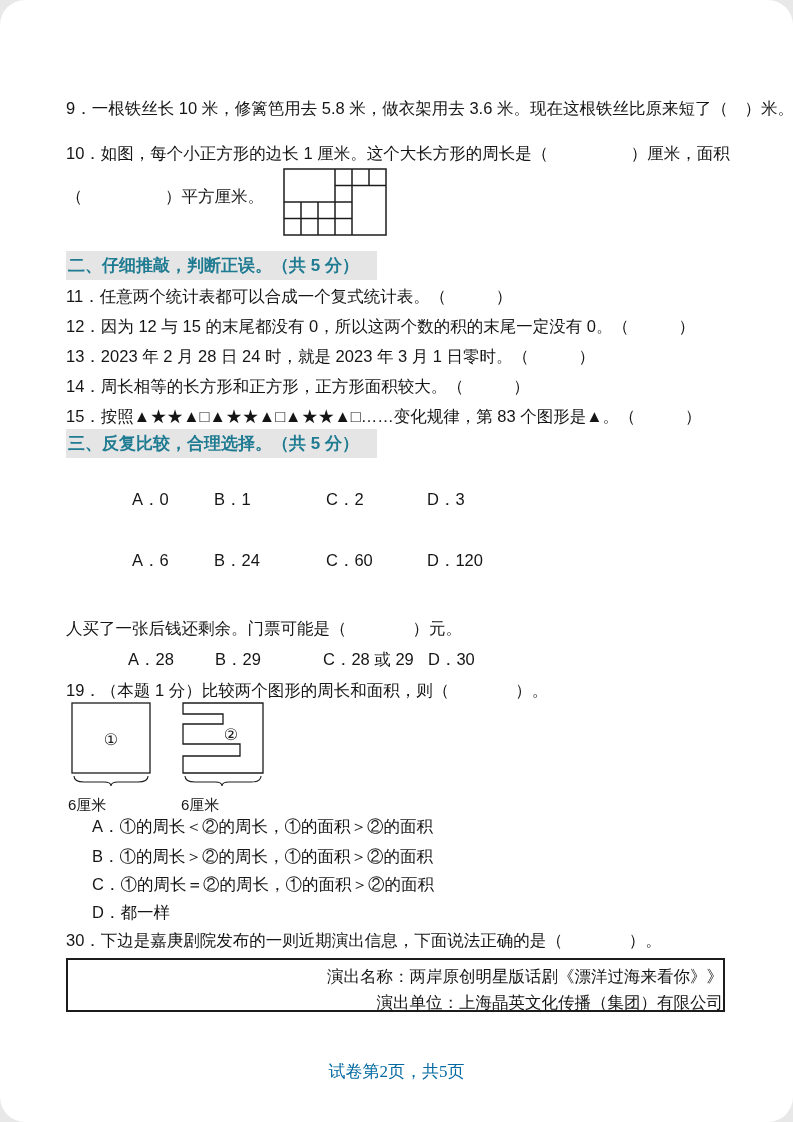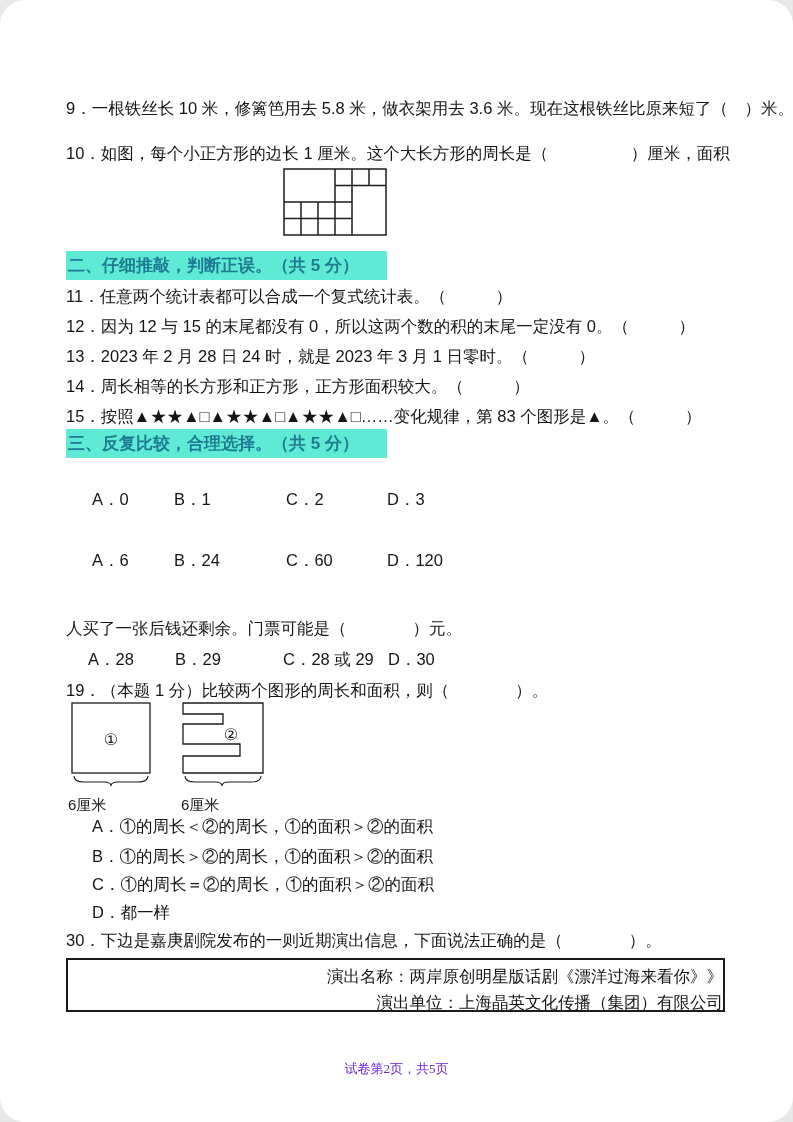--- a/index.html
+++ b/index.html
@@ -3,53 +3,54 @@
 <meta charset="utf-8">
 <style>
   html,body{margin:0;padding:0;background:#e8e8e8;}
   .page{
     position:relative;width:793px;height:1122px;margin:0 auto;background:#ffffff;
     font-family:"Liberation Sans", sans-serif;color:#151515;overflow:hidden;border-radius:25px;
   }
   .line{position:absolute;left:66px;font-size:16.5px;line-height:22px;white-space:nowrap;}
   .sec-header{
     position:absolute;left:66px;display:inline-block;
-    background:#5eead4;color:#1e7b91;font-weight:700;font-size:17px;
-    padding:3px 28px 3px 2px;white-space:nowrap;
+    background:#e5e5e5;color:#1e7b91;font-weight:700;font-size:17px;
+    padding:3px 18px 3px 2px;white-space:nowrap;
   }
   .opt-row{position:absolute;left:92px;font-size:16.5px;white-space:nowrap;}
-  .opt-row .o1{display:inline-block;width:82px;}
+  .opt-row .o1{display:inline-block;width:82px;margin-left:40px;}
   .opt-row .o2{display:inline-block;width:112px;}
   .opt-row .o3{display:inline-block;width:101px;}
   .opt-row.r18{left:88px;}
   .opt-row.r18 .o1{width:87px;}
   .opt-row.r18 .o2{width:108px;}
   .opt-row.r18 .o3{width:105px;}
   .fig{position:absolute;}
   .fig svg{display:block;}
   .fig-caption{font-size:15px;text-align:left;margin-top:7px;}
   .notice-box{
     position:absolute;left:66px;top:958px;width:659px;height:54px;
     border:2px solid #1c1c1c;text-align:right;font-size:16.5px;line-height:26px;
     padding-top:3px;box-sizing:border-box;
   }
   .footer{
     position:absolute;left:0;top:1060px;width:100%;text-align:center;
-    font-family:"Liberation Serif", serif;font-size:13px;color:#6d28d9;
+    font-family:"Liberation Serif", serif;font-size:17px;color:#0369a1;
   }
   svg line, svg rect, svg path, svg polygon{stroke:#1c1c1c;fill:none;}
   svg text{fill:#1c1c1c;stroke:none;font-family:"Liberation Sans", sans-serif;}
 </style>
 </head>
 <body>
 
 <div class="page">
 
   <div class="line" style="top:97px">9．一根铁丝长 10 米，修篱笆用去 5.8 米，做衣架用去 3.6 米。现在这根铁丝比原来短了（　）米。</div>
   <div class="line" style="top:142px">10．如图，每个小正方形的边长 1 厘米。这个大长方形的周长是（　　　　　）厘米，面积</div>
+  <div class="line" style="top:185px">（　　　　　）平方厘米。</div>
 
   <div class="fig" style="left:283px;top:168px">
     <svg width="104" height="68" viewBox="0 0 104 68">
       <rect x="1" y="1" width="102" height="66" stroke-width="1.5"></rect>
       <line x1="52" y1="1" x2="52" y2="67" stroke-width="1.5"></line>
       <line x1="69" y1="1" x2="69" y2="67" stroke-width="1.5"></line>
       <line x1="86" y1="1" x2="86" y2="17.5" stroke-width="1.5"></line>
       <line x1="52" y1="17.5" x2="103" y2="17.5" stroke-width="1.5"></line>
       <line x1="1" y1="34" x2="69" y2="34" stroke-width="1.5"></line>
       <line x1="1" y1="50.5" x2="69" y2="50.5" stroke-width="1.5"></line>

